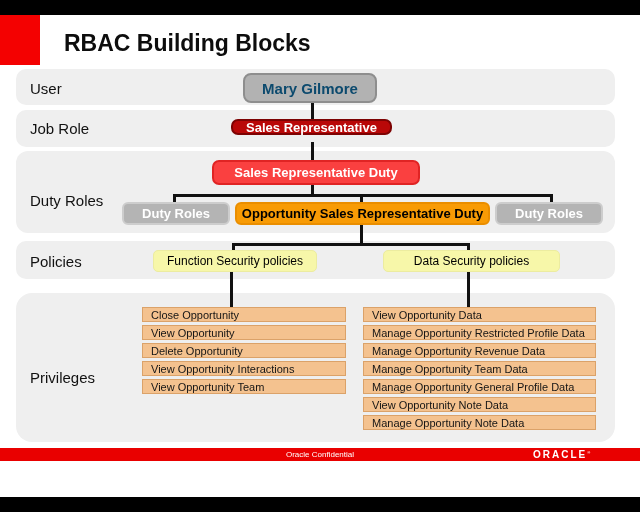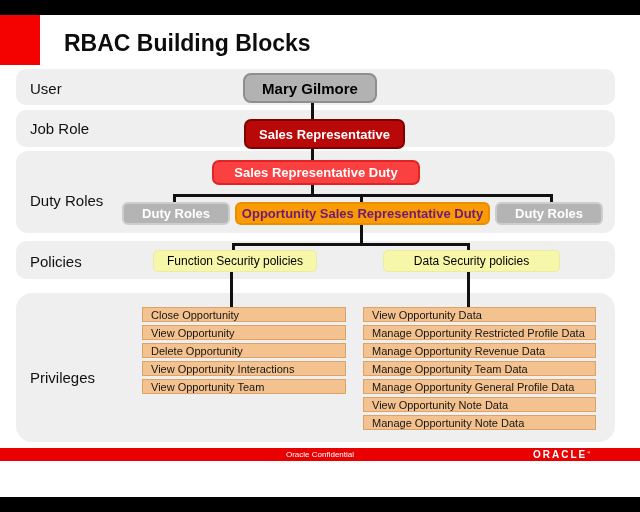--- a/index.html
+++ b/index.html
@@ -18,27 +18,27 @@
   .band-user{top:69px;height:36px;}
   .band-job{top:110px;height:37px;}
   .band-duty{top:151px;height:82px;border-radius:12px;}
   .band-policies{top:241px;height:38px;}
   .band-privileges{top:293px;height:149px;border-radius:16px;}
   .row-label{font-size:15px;color:#111;white-space:nowrap;}
   
   .line{background:#111;}
   
   .node{display:flex;align-items:center;justify-content:center;text-align:center;white-space:nowrap;}
-  .node-user{left:243px;top:73px;width:134px;height:30px;background:#b2b2b2;border:2px solid #8e8e8e;border-radius:8px;font-size:15px;font-weight:bold;color:#000000;}
-  .node-jobrole{left:244px;top:119px;width:161px;height:30px;background:#b90808;border:2px solid #7d0303;border-radius:7px;font-size:13px;font-weight:bold;color:#fff;}
+  .node-user{left:243px;top:73px;width:134px;height:30px;background:#b2b2b2;border:2px solid #8e8e8e;border-radius:8px;font-size:15px;font-weight:bold;color:#0c4a6e;}
+  .node-jobrole{left:231px;top:119px;width:161px;height:16px;background:#b90808;border:2px solid #7d0303;border-radius:7px;font-size:13px;font-weight:bold;color:#fff;}
   .node-dutyparent{left:212px;top:160px;width:208px;height:25px;background:#fa4040;border:2px solid #e02424;border-radius:7px;font-size:13px;font-weight:bold;color:#fff;}
   .node-dutygray{top:202px;width:108px;height:23px;background:#b4b4b4;border:2px solid #cdcdcd;border-radius:6px;font-size:13px;font-weight:bold;color:#fff;}
   .node-dutygray.left{left:122px;}
   .node-dutygray.right{left:495px;}
-  .node-dutyorange{left:235px;top:202px;width:255px;height:23px;background:#f89b05;border:2px solid #ea8e00;border-radius:6px;font-size:13px;font-weight:bold;color:#701a75;}
+  .node-dutyorange{left:235px;top:202px;width:255px;height:23px;background:#f89b05;border:2px solid #ea8e00;border-radius:6px;font-size:13px;font-weight:bold;color:#000000;}
   .node-policy{top:250px;height:22px;background:#f7f7a9;border:1px solid #ececa0;border-radius:5px;font-size:12px;color:#000;}
   .node-policy.left{left:153px;width:164px;}
   .node-policy.right{left:383px;width:177px;}
   
   .priv-list{top:307px;width:234px;}
   .priv-list.left{left:112px;padding-left:30px;}
   .priv-list.right{left:363px;width:233px;}
   .priv-item{height:15px;margin-bottom:3px;background:#f4c28f;border:1px solid #dba269;box-sizing:border-box;
     display:flex;align-items:center;padding-left:8px;font-size:11px;color:#151515;white-space:nowrap;}
   

